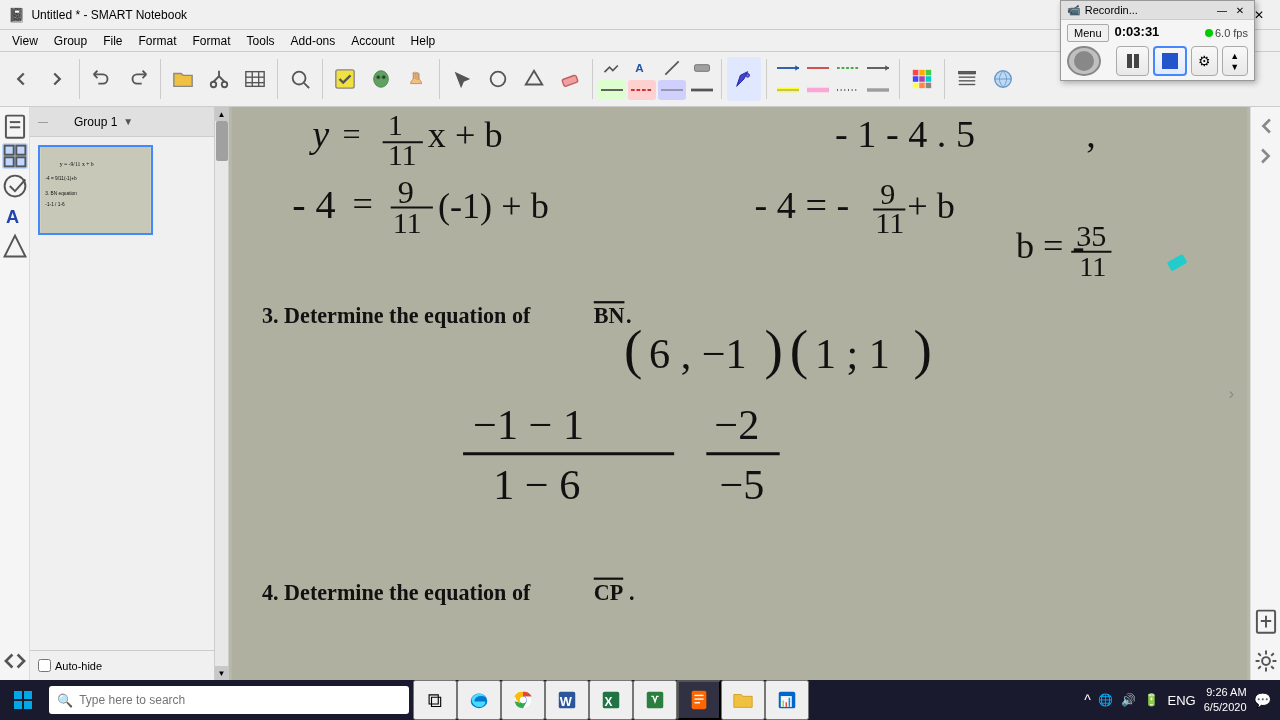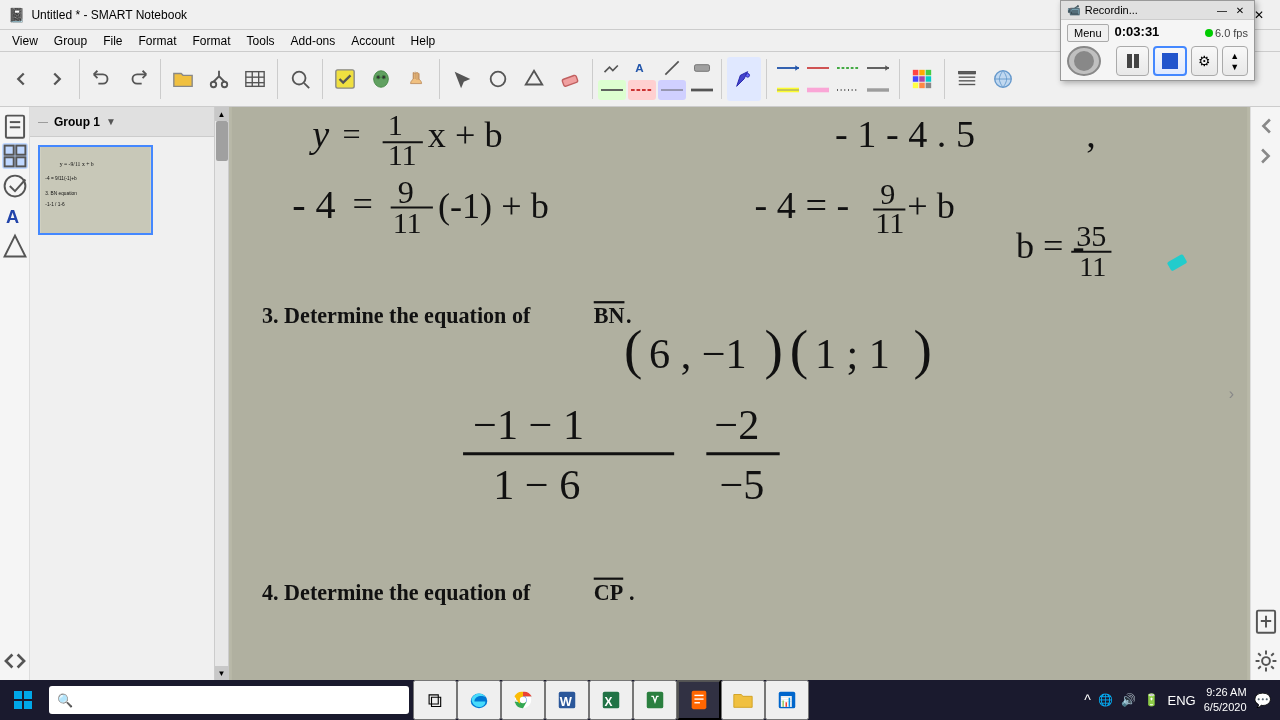--- a/index.html
+++ b/index.html
@@ -617,36 +617,40 @@
           <svg viewBox="0 0 20 20" fill="none" stroke="#555" stroke-width="2">
               <path d="M8 5l-5 5 5 5"></path>
               <path d="M12 5l5 5-5 5"></path>
             </svg>
         </button>
       </div>
 
       <div id="pages-panel" style="flex:1;">
         <div id="sidebar-header">
           <span style="font-size:10px;color:#888;">—</span>
-          <span style="font-size:12px;font-weight:700;">Group 1</span>
+          <span style="font-size:12px;font-weight:400;margin-left:20px;">Group 1</span>
           <span style="font-size:10px;color:#555;">▼</span>
         </div>
         <div id="page-scroll">
           <div class="page-thumb">
             <div class="page-thumb-inner">
               <svg viewBox="0 0 115 90" style="width:100%;height:100%;">
                 <rect width="115" height="90" fill="#c8c8b8"></rect>
 
                 <text x="20" y="20" font-size="6" fill="#111" font-family="serif">y = -9/11 x + b</text>
                 <text x="5" y="35" font-size="5" fill="#111">-4 = 9/11(-1)+b</text>
                 <text x="5" y="50" font-size="5" fill="#111">3. BN equation</text>
                 <text x="5" y="62" font-size="5" fill="#111">-1-1 / 1-6</text>
               </svg>
             </div>
           </div>
+        </div>
+        <div id="sidebar-bottom">
+          <input type="checkbox" id="auto-hide-cb" style="">
+          <label for="auto-hide-cb" style="font-size:11px;cursor:pointer;">Auto-hide</label>
         </div>
       </div>
     </div>
   </div>
 
   <div style="width:14px;background:#e8e8e8;border-right:1px solid #ccc;display:flex;flex-direction:column;align-items:center;">
     <button style="width:14px;height:14px;border:none;background:#c8c8c8;cursor:pointer;font-size:8px;display:flex;align-items:center;justify-content:center;">▲</button>
     <div style="flex:1;position:relative;">
       <div style="width:12px;height:40px;background:#a0a0a0;margin:0 1px;border-radius:2px;"></div>
     </div>
@@ -749,20 +753,21 @@
     <svg viewBox="0 0 20 20" width="20" height="20">
       <rect x="1" y="1" width="8" height="8" fill="#00a8e8"></rect>
       <rect x="11" y="1" width="8" height="8" fill="#00a8e8"></rect>
       <rect x="1" y="11" width="8" height="8" fill="#00a8e8"></rect>
       <rect x="11" y="11" width="8" height="8" fill="#00a8e8"></rect>
     </svg>
   </button>
 
   <div id="search-bar">
     <span id="search-icon-tb">🔍</span>
+    <input id="search-input-tb" type="text" style="border: none; outline: none; font-size: 12px; flex: 1 1 0%; color: rgb(102, 102, 102);" placeholder="Type here to search">
   </div>
 
   <button class="taskbar-app">
     <span class="taskbar-app-icon">⧉</span>
   </button>
 
   <button class="taskbar-app">
     <svg viewBox="0 0 24 24" width="22" height="22">
         <ellipse cx="12" cy="13" rx="9" ry="8" fill="#0078d4"></ellipse>
         <path d="M4 10c2-3 5-5 8-5 3 0 6 1.5 7 4-1-1-3-1.5-5-1.5-3 0-7 2-7 6h12c0 4-3 6-7 6-4 0-7-3-8-7" fill="#50e6ff" opacity="0.9"></path>

